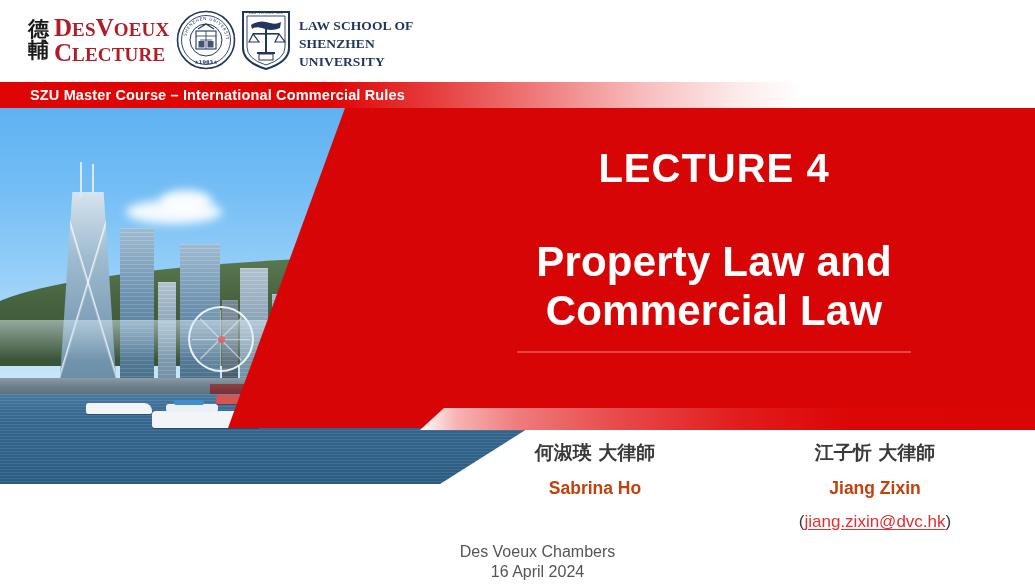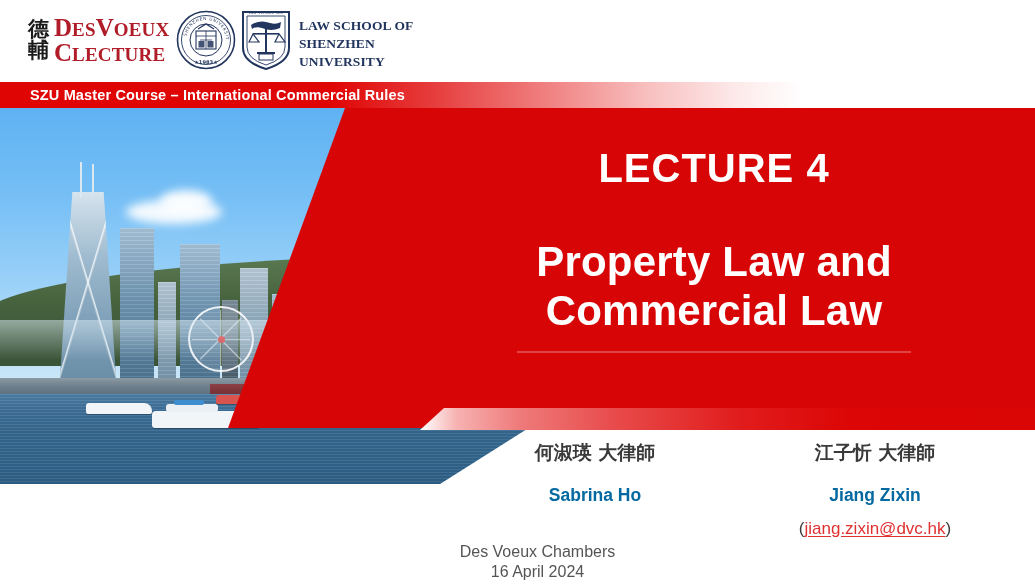--- a/index.html
+++ b/index.html
@@ -371,22 +371,22 @@
     font-family: "DejaVu Sans", sans-serif;
     font-size: 19px;
     font-weight: bold;
     color: #3A3A3A;
     line-height: 1.35;
     white-space: nowrap;
   }
   .p-en {
     font-size: 17.5px;
     font-weight: bold;
-    color: #0369a1;
-    margin-top: 18px;
+    color: #c2410c;
+    margin-top: 11px;
     line-height: 1.3;
   }
   .p-mail {
     margin-top: 12px;
     font-size: 17px;
     color: #3A3A3A;
     line-height: 1.3;
     white-space: nowrap;
   }
   .p-mail a {

